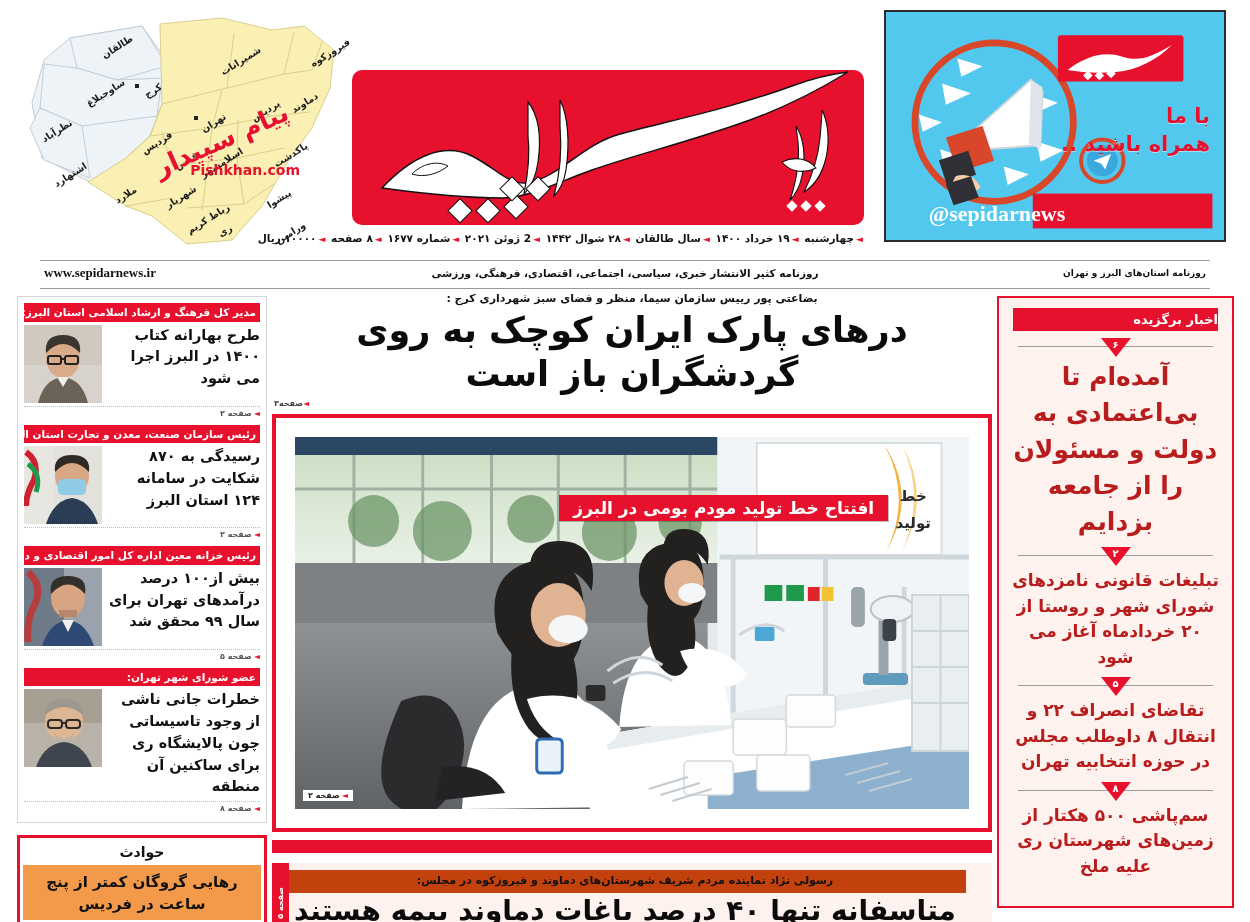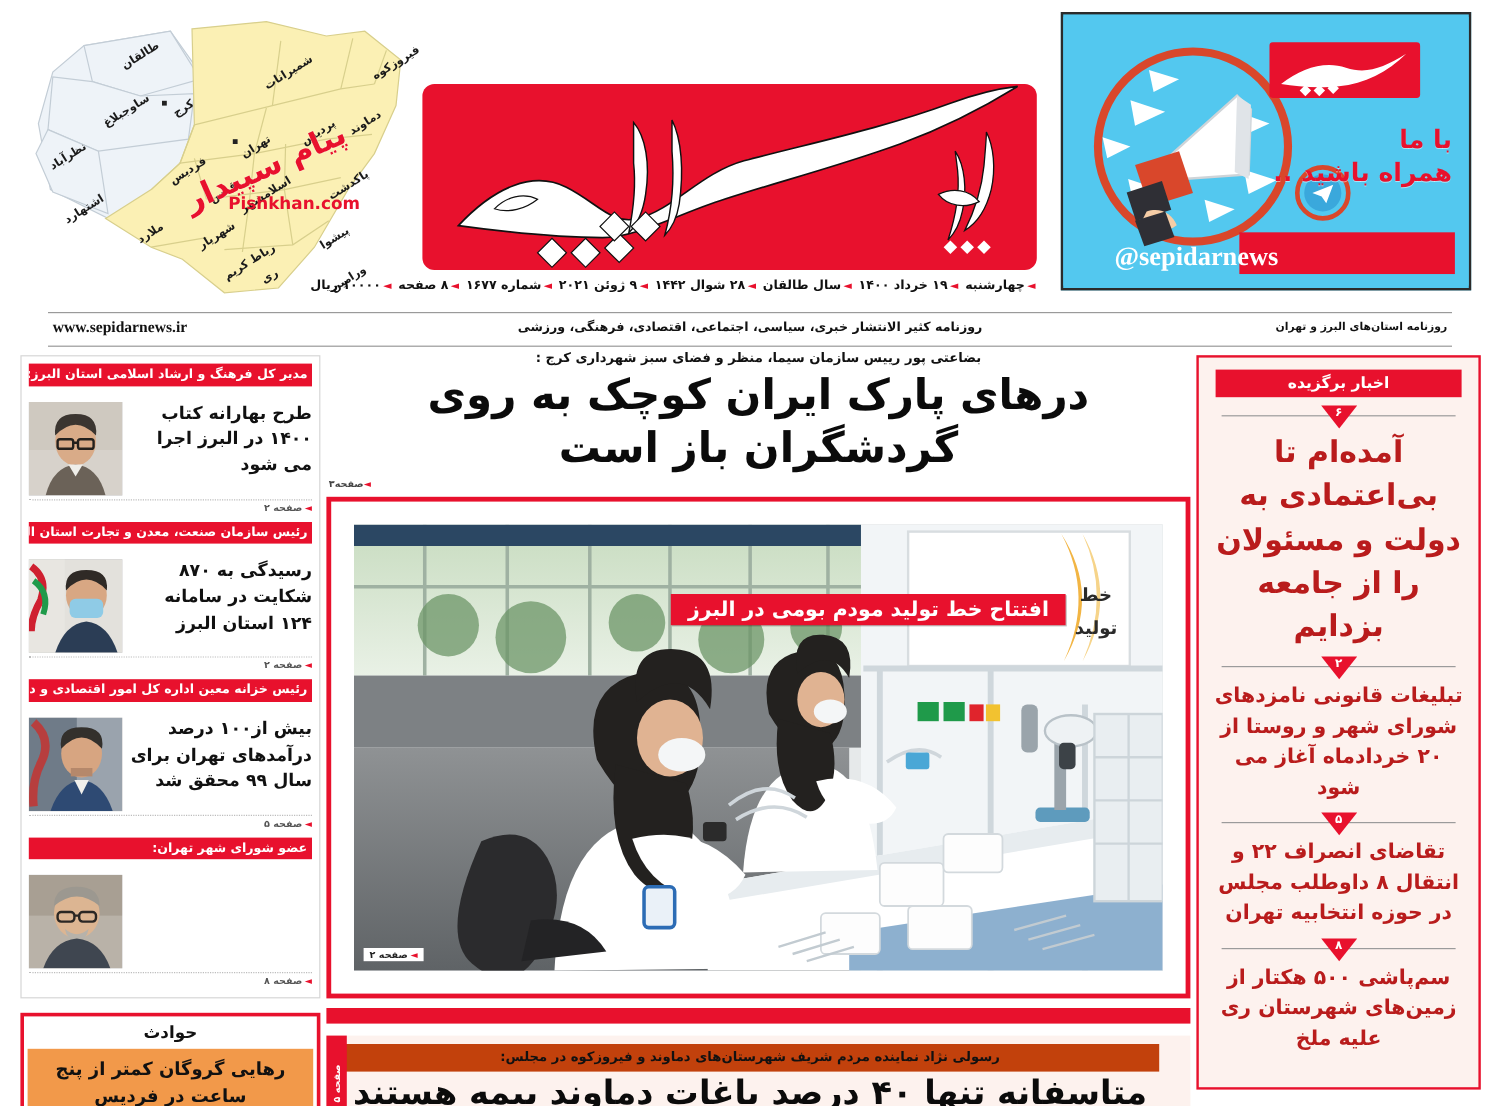--- a/index.html
+++ b/index.html
@@ -67,21 +67,21 @@
 
   
   .col-left { position: absolute; left: 17px; top: 296px; width: 250px; }
   .left-card { border: 1px solid #d6d6d6; background: #fff; padding: 6px 6px 2px; }
   .news-item { position: relative; margin-bottom: 7px; }
   .news-kicker {
     background: #e8112d; color: #fff; font-size: 10.5px; font-weight: bold;
     text-align: right; padding: 3px 4px; direction: rtl; line-height: 1.2;
     white-space: nowrap; overflow: hidden;
   }
-  .news-body { display: flex; flex-direction: row-reverse; gap: 6px; margin-top: 13px; }
+  .news-body { display: flex; flex-direction: row-reverse; gap: 6px; margin-top: 3px; }
   .news-thumb { width: 78px; height: 78px; flex: 0 0 78px; overflow: hidden; position: relative; background: #c9c9c9; }
   .news-thumb svg { position: absolute; inset: 0; width: 100%; height: 100%; }
   .news-text {
     flex: 1; direction: rtl; text-align: right; font-size: 14.5px; font-weight: bold;
     line-height: 1.5; color: #111;
   }
   .pagemark {
     direction: rtl; text-align: right; font-size: 8px; color: #555;
     margin-top: 3px; padding-top: 2px; border-top: 1px dotted #bdbdbd;
     font-weight: bold;
@@ -156,21 +156,21 @@
     direction: rtl; text-align: center; font-size: 28px; font-weight: bold;
     color: #0b0b0b; margin-top: 0; line-height: 1.3; letter-spacing: -0.4px;
   }
 
   
   .col-right {
     position: absolute; left: 997px; top: 296px; width: 237px; height: 612px;
     border: 2px solid #e8112d; background: #fdf2ee; padding: 5px;
   }
   .picks-title {
-    background: #e8112d; color: #fff; text-align: center; direction: rtl;
+    background: #e8112d; color: #fff; direction: rtl;
     font-size: 13px; font-weight: bold; padding: 4px 0; margin: 5px 9px 0;
   }
   .pick { position: relative; padding: 0 6px; }
   .pick-divider { position: relative; height: 22px; margin-top: 6px; }
   .pick-divider .hr {
     position: absolute; left: 8px; right: 8px; top: 9px; height: 1px; background: #9b9b9b;
   }
   .pick-badge {
     position: absolute; left: 50%; top: 1px; transform: translateX(-50%);
     width: 0; height: 0; border-left: 15px solid transparent;
@@ -283,21 +283,21 @@
           <rect x="464" y="132" width="8" height="8" transform="rotate(45 468 136)"></rect>
         </g>
       </svg>
     </div>
 
     <div class="dateline">
       <span class="sep">◄</span><span>چهارشنبه</span>
       <span class="sep">◄</span><span>۱۹ خرداد ۱۴۰۰</span>
       <span class="sep">◄</span><span>سال طالقان</span>
       <span class="sep">◄</span><span>۲۸ شوال ۱۴۴۲</span>
-      <span class="sep">◄</span><span>۹ ژوئن ۲۰۲۱</span>
+      <span class="sep">◄</span><span>2 ژوئن ۲۰۲۱</span>
       <span class="sep">◄</span><span>شماره ۱۶۷۷</span>
       <span class="sep">◄</span><span>۸ صفحه</span>
       <span class="sep">◄</span><span>۱۰۰۰۰ ریال</span>
     </div>
 
     <div class="ad-box">
       <svg class="ad-svg" viewBox="0 0 350 232">
         <rect x="0" y="0" width="350" height="232" fill="#53c8ef"></rect>
 
         <circle cx="112" cy="112" r="82" fill="none" stroke="#d9472b" stroke-width="7"></circle>
@@ -421,20 +421,21 @@
               <rect x="0" y="0" width="78" height="34" fill="#a89f93"></rect>
               <ellipse cx="40" cy="32" rx="19" ry="21" fill="#dcb592"></ellipse>
               <path d="M21 26 q19 -16 38 0 q0 -16 -19 -16 q-19 0 -19 16 z" fill="#9c9890"></path>
               <rect x="24" y="31" width="14" height="8" rx="3" fill="none" stroke="#2b2724" stroke-width="2"></rect>
               <rect x="42" y="31" width="14" height="8" rx="3" fill="none" stroke="#2b2724" stroke-width="2"></rect>
               <line x1="38" y1="34" x2="42" y2="34" stroke="#2b2724" stroke-width="2"></line>
               <path d="M30 45 q10 9 20 0 q-2 10 -10 10 q-8 0 -10 -10 z" fill="#b7b2aa"></path>
               <path d="M12 78 q8 -23 28 -25 q20 2 28 25 z" fill="#3f4650"></path>
             </svg>
           </div>
+          <div class="news-text">خطرات جانی ناشی از وجود تاسیساتی چون پالایشگاه ری برای ساکنین آن منطقه</div>
         </div>
         <div class="pagemark"><span class="tri">◄</span><span>صفحه ۸</span></div>
       </div>
 
     </div>
 
     <div class="events-card">
       <div class="events-title">حوادث</div>
       <div class="events-body">
         <div class="events-head">رهایی گروگان کمتر از پنج ساعت در فردیس</div>

